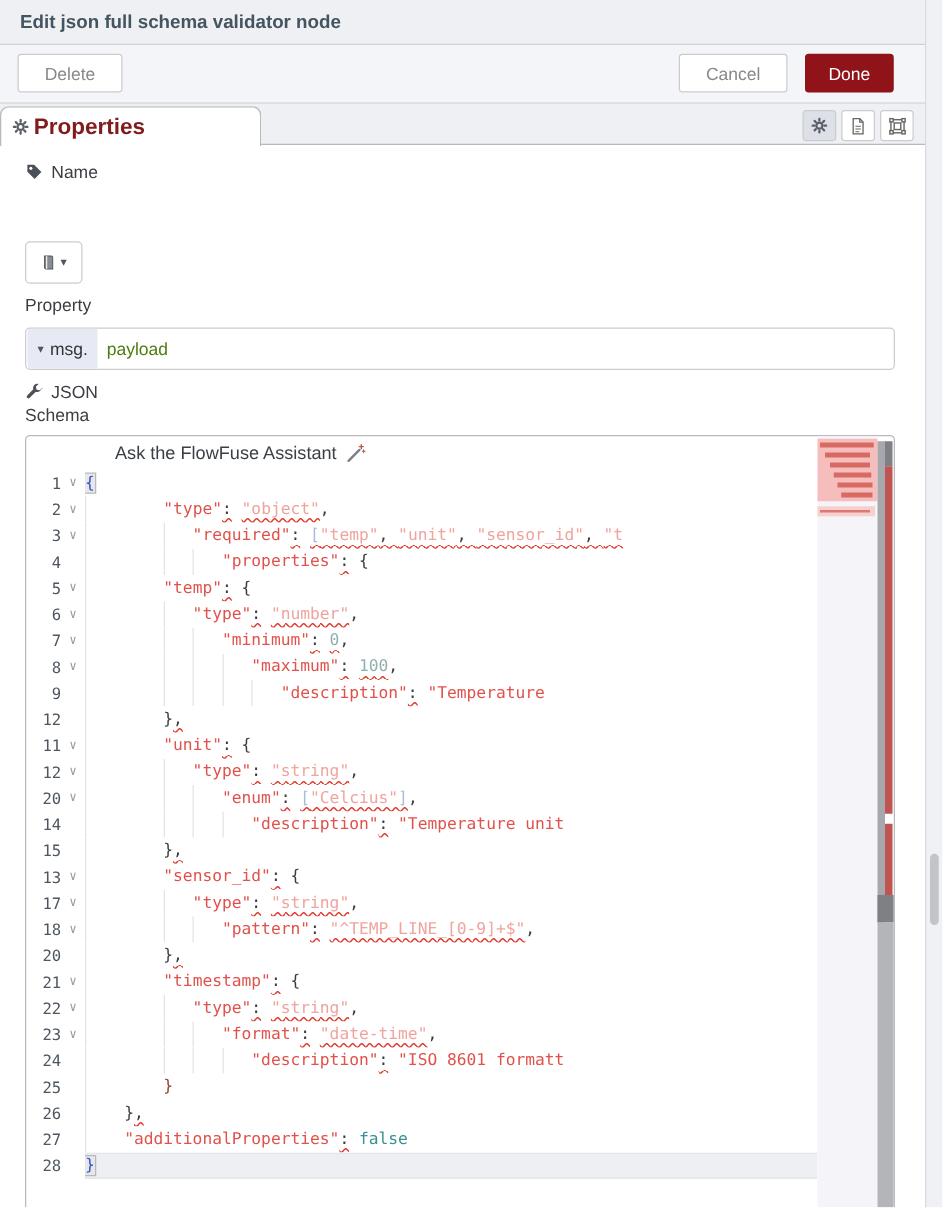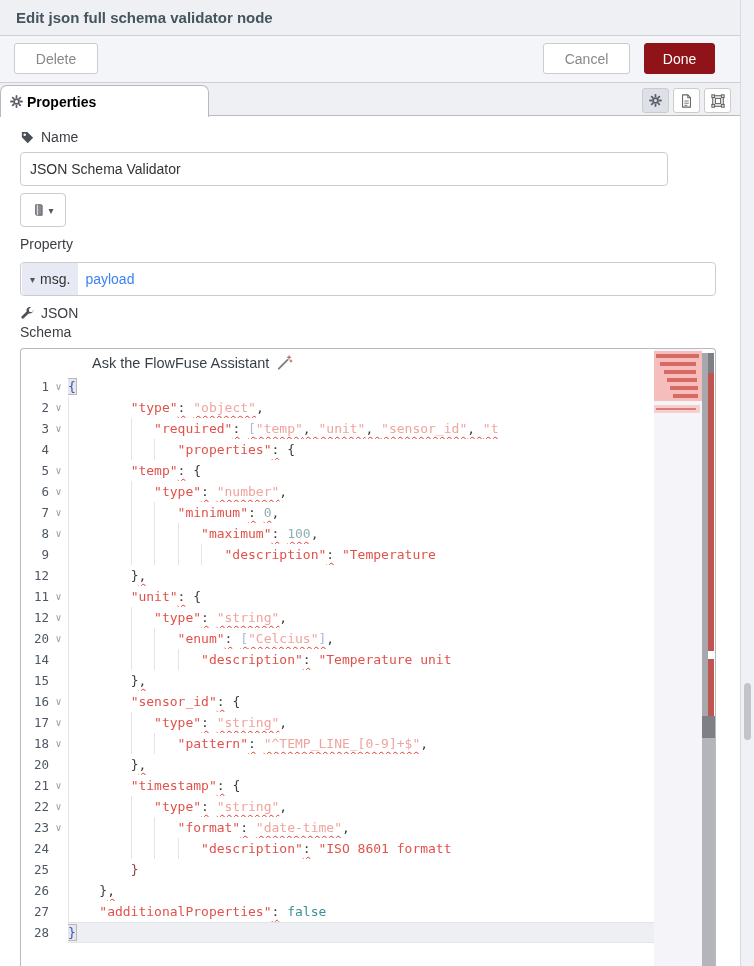--- a/index.html
+++ b/index.html
@@ -17,36 +17,36 @@
   .btn{position:absolute;top:7px;height:31px;border:1px solid #ccc;border-radius:3px;background:#fff;
        font-size:14px;color:#888;display:flex;align-items:center;justify-content:center;cursor:pointer;box-sizing:border-box;}
   .btn-delete{left:14px;width:84px;}
   .btn-cancel{left:543px;width:87px;}
   .btn-done{left:644px;width:71px;background:#8f1319;border-color:#8f1319;color:#fff;}
 
   
   .tab-bar{position:absolute;top:83px;left:0;right:0;height:33px;background:#eef0f4;border-bottom:1px solid #b9b9be;box-sizing:border-box;}
   .tab{position:absolute;left:0px;top:2px;width:209px;height:32px;background:#fff;border:1px solid #b9b9be;border-bottom:none;
        border-radius:7px 7px 0 0;display:flex;align-items:center;gap:4px;padding-left:9px;box-sizing:border-box;z-index:2;}
-  .tab span{font-size:14px;font-weight:bold;color:#000000;}
+  .tab span{font-size:18px;font-weight:bold;color:#7f1d1d;}
   .tab-actions{position:absolute;right:9px;top:5px;display:flex;gap:4px;}
   .mini-btn{width:27px;height:25px;border:1px solid #ccc;border-radius:3px;background:#fff;display:flex;align-items:center;justify-content:center;box-sizing:border-box;cursor:pointer;}
   .mini-btn.active{background:#dde0e6;}
 
   
   .form-label{position:absolute;left:20px;font-size:14px;color:#3d3d44;display:flex;align-items:center;gap:6px;justify-content:space-between;}
   .input{position:absolute;left:20px;height:34px;border:1px solid #ccc;border-radius:4px;background:#fff;box-sizing:border-box;
          font-size:14px;color:#333;display:flex;align-items:center;padding:0 9px;}
   .name-input{top:152px;width:648px;}
   .lib-btn{position:absolute;left:20px;top:193px;width:46px;height:34px;border:1px solid #ccc;border-radius:4px;background:#fff;
          display:flex;align-items:center;justify-content:center;gap:3px;box-sizing:border-box;cursor:pointer;}
   .prop-input{top:262px;width:696px;padding:0;}
   .prop-chip{height:32px;margin:0;background:#e7e9f4;border-radius:3px 0 0 3px;display:flex;align-items:center;
          gap:5px;padding:0 8px 0 8px;font-size:14px;color:#333;}
-  .prop-value{padding-left:7px;font-size:14px;color:#3b82f6;}
+  .prop-value{padding-left:7px;font-size:14px;color:#4d7c0f;}
   .caret{font-size:10px;color:#555;}
   .schema-label{top:304px;line-height:19px;display:block;width:80px;}
   .schema-label .l1{display:flex;align-items:center;gap:6px;}
 
   
   .editor{position:absolute;left:20px;top:348px;width:696px;height:618px;border:1px solid #b9b9be;border-bottom:none;
           border-radius:4px 4px 0 0;background:#fff;box-sizing:border-box;overflow:hidden;}
   .assist-row{height:27px;display:flex;align-items:center;padding-left:71px;gap:7px;}
   .assist-row span{font-size:14.5px;color:#383f46;}
   .code-area{position:absolute;top:27px;left:0;right:61px;bottom:0;overflow:hidden;}
@@ -150,23 +150,20 @@
 
   <div class="form-label" style="top:129px;">
     <span style="display:flex;">
       <svg width="15" height="15" viewBox="0 0 16 16">
         <path d="M2 2h5.8L14 8.2 8.2 14 2 7.8z" fill="#4a5056"></path>
         <circle cx="5" cy="5" r="1.3" fill="#fff"></circle>
       </svg>
     </span>
     <span>Name</span>
   </div>
-  <div class="input name-input">
-    <span>JSON Schema Validator</span>
-  </div>
 
   <div class="lib-btn">
     <span style="display:flex;">
       <svg width="13" height="14" viewBox="0 0 16 16">
         <path d="M4.5 1.5h6.5a1.5 1.5 0 0 1 1.5 1.5v11.5H6A1.5 1.5 0 0 1 4.5 13z" fill="#878d94" stroke="#555" stroke-width="1"></path>
         <path d="M6.6 1.5v13" stroke="#fff" stroke-width="1"></path>
       </svg>
     </span>
     <span class="caret">▾</span>
   </div>
@@ -276,21 +273,21 @@
           <span class="gut">14</span>
           <span class="fold"></span>
           <span class="ltxt"><i class="guide" style="left: 0ch;"></i><i class="guide" style="left: 8ch;"></i><i class="guide" style="left: 11ch;"></i><i class="guide" style="left: 14ch;"></i><span>                 </span><span class="tk-key">"description"</span><span class="tk-col wavy">:</span><span class="tk-pun"> </span><span class="tk-rstr">"Temperature unit</span></span>
         </div>
         <div class="code-line">
           <span class="gut">15</span>
           <span class="fold"></span>
           <span class="ltxt"><i class="guide" style="left: 0ch;"></i><span>        </span><span class="tk-bra">}</span><span class="tk-pun wavy">,</span></span>
         </div>
         <div class="code-line">
-          <span class="gut">16</span>
+          <span class="gut">13</span>
           <span class="fold">∨</span>
           <span class="ltxt"><i class="guide" style="left: 0ch;"></i><span>        </span><span class="tk-key">"sensor_id"</span><span class="tk-col wavy">:</span><span class="tk-pun"> </span><span class="tk-bra">{</span></span>
         </div>
         <div class="code-line">
           <span class="gut">17</span>
           <span class="fold">∨</span>
           <span class="ltxt"><i class="guide" style="left: 0ch;"></i><i class="guide" style="left: 8ch;"></i><span>           </span><span class="tk-key">"type"</span><span class="tk-col wavy">:</span><span class="tk-pun"> </span><span class="tk-str wavy">"string"</span><span class="tk-pun">,</span></span>
         </div>
         <div class="code-line">
           <span class="gut">18</span>

